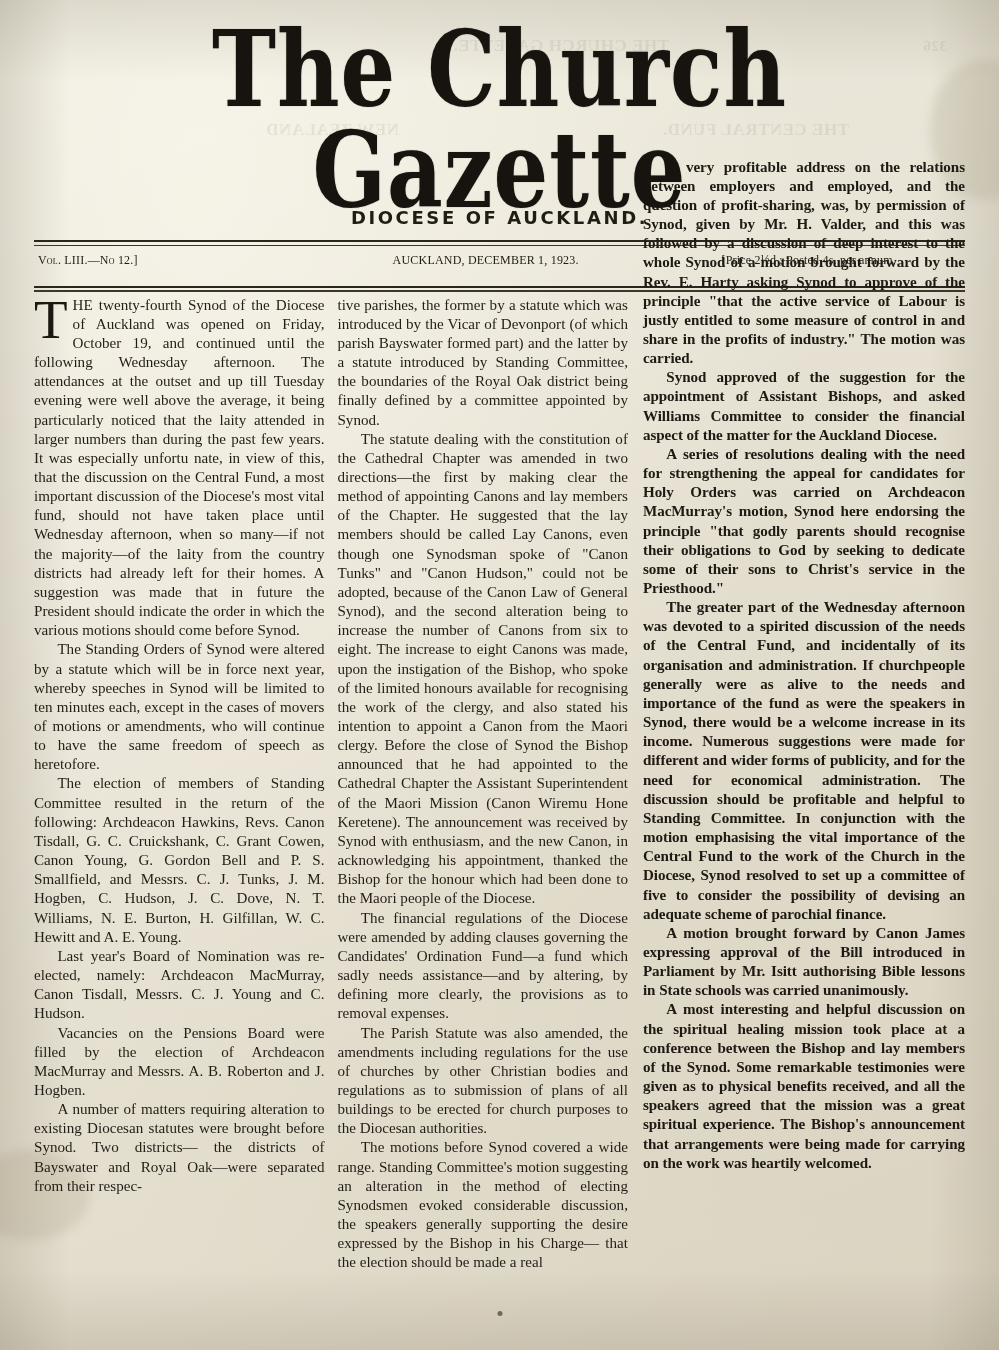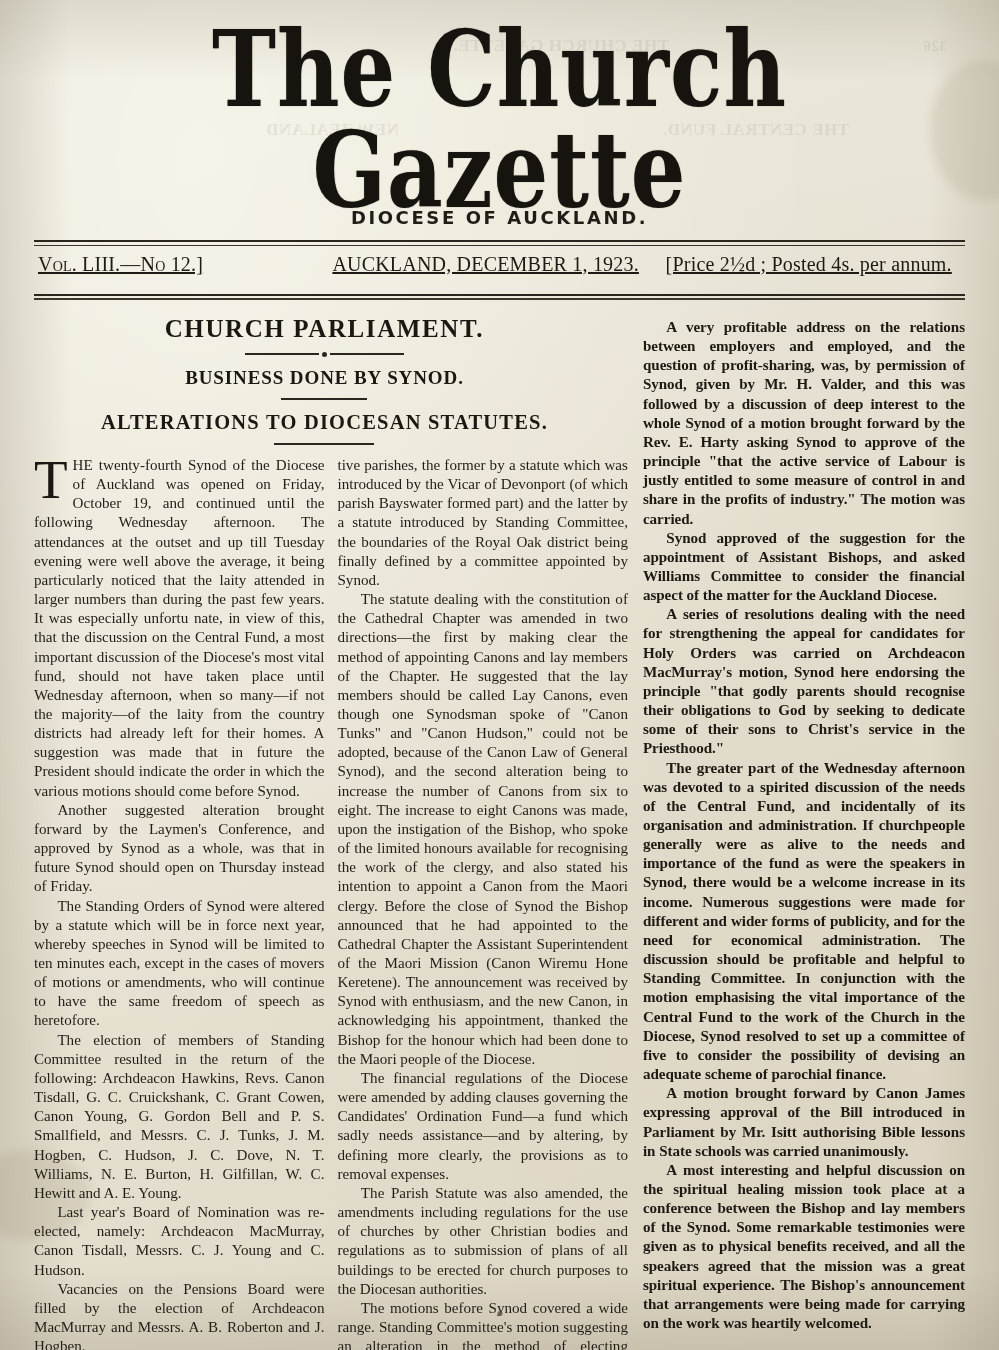--- a/index.html
+++ b/index.html
@@ -60,24 +60,23 @@
     color:#201d16;
   }
   .rule-dbl{margin-top:12px;}
   .rule-dbl .r1{height:2.4px;background:#2a261d;}
   .rule-dbl .r2{height:1.1px;background:#3b362a;margin-top:2.4px;}
 
   .imprint{
     display:flex;align-items:baseline;
     padding:7px 4px 6px 4px;
     font-family:"Liberation Serif", serif;
-    font-size:20px;
+    font-size:12px;
     color:#1e1b14;
     letter-spacing:.2px;
-    text-decoration:underline;
   }
   .imp-left{flex:0 0 30%;text-align:left;}
   .imp-mid{flex:1 1 auto;text-align:center;}
   .imp-right{flex:0 0 33%;text-align:center;}
   .sc{font-variant:small-caps;}
 
   
   .heads{width:62.4%;text-align:center;margin-top:15px;}
   .h-main{
     font-family:"Liberation Serif", serif;
@@ -172,38 +171,25 @@
     <div class="imp-left sc">Vol. LIII.—No 12.]</div>
     <div class="imp-mid">AUCKLAND, DECEMBER 1, 1923.</div>
     <div class="imp-right">[Price 2½d ; Posted 4s. per annum.</div>
   </div>
 
   <div class="rule-dbl">
     <div class="r1"></div>
       <div class="r2"></div>
   </div>
 
-  <div class="heads">
-    <div class="h-main">CHURCH  PARLIAMENT.</div>
-    <div class="orn">
-      <span class="ln"></span>
-        <span class="dot"></span>
-        <span class="ln"></span>
-    </div>
-    <div class="h-sub">BUSINESS DONE BY SYNOD.</div>
-    <div class="shortrule"></div>
-    <div class="h-third">ALTERATIONS  TO  DIOCESAN  STATUTES.</div>
-    <div class="shortrule w2"></div>
-  </div>
 
   <div class="cols">
 
     <div class="col c1">
       <p class="lead"><span class="dropcap">T</span><span>HE twenty-fourth Synod of the Diocese of Auckland was opened on Friday, October 19, and continued until the following Wednesday afternoon. The attendances at the outset and up till Tuesday evening were well above the average, it being particularly noticed that the laity attended in larger numbers than during the past few years. It was especially unfortu nate, in view of this, that the discussion on the Central Fund, a most important discussion of the Diocese's most vital fund, should not have taken place until Wednesday afternoon, when so many—if not the majority—of the laity from the country districts had already left for their homes. A suggestion was made that in future the President should indicate the order in which the various motions should come before Synod.</span></p>
-      <p>Another suggested alteration brought forward by the Laymen's Conference, and approved by Synod as a whole, was that in future Synod should open on Thursday instead of Friday.</p>
       <p>The Standing Orders of Synod were altered by a statute which will be in force next year, whereby speeches in Synod will be limited to ten minutes each, except in the cases of movers of motions or amendments, who will continue to have the same freedom of speech as heretofore.</p>
       <p>The election of members of Standing Committee resulted in the return of the following: Archdeacon Hawkins, Revs. Canon Tisdall, G. C. Cruickshank, C. Grant Cowen, Canon Young, G. Gordon Bell and P. S. Smallfield, and Messrs. C. J. Tunks, J. M. Hogben, C. Hudson, J. C. Dove, N. T. Williams, N. E. Burton, H. Gilfillan, W. C. Hewitt and A. E. Young.</p>
       <p>Last year's Board of Nomination was re-elected, namely: Archdeacon MacMurray, Canon Tisdall, Messrs. C. J. Young and C. Hudson.</p>
       <p>Vacancies on the Pensions Board were filled by the election of Archdeacon MacMurray and Messrs. A. B. Roberton and J. Hogben.</p>
       <p>A number of matters requiring alteration to existing Diocesan statutes were brought before Synod. Two districts— the districts of Bayswater and Royal Oak—were separated from their respec-</p>
     </div>
 
     <div class="col c2">
       <p class="noind">tive parishes, the former by a statute which was introduced by the Vicar of Devonport (of which parish Bayswater formed part) and the latter by a statute introduced by Standing Committee, the boundaries of the Royal Oak district being finally defined by a committee appointed by Synod.</p>
       <p>The statute dealing with the constitution of the Cathedral Chapter was amended in two directions—the first by making clear the method of appointing Canons and lay members of the Chapter. He suggested that the lay members should be called Lay Canons, even though one Synodsman spoke of "Canon Tunks" and "Canon Hudson," could not be adopted, because of the Canon Law of General Synod), and the second alteration being to increase the number of Canons from six to eight. The increase to eight Canons was made, upon the instigation of the Bishop, who spoke of the limited honours available for recognising the work of the clergy, and also stated his intention to appoint a Canon from the Maori clergy. Before the close of Synod the Bishop announced that he had appointed to the Cathedral Chapter the Assistant Superintendent of the Maori Mission (Canon Wiremu Hone Keretene). The announcement was received by Synod with enthusiasm, and the new Canon, in acknowledging his appointment, thanked the Bishop for the honour which had been done to the Maori people of the Diocese.</p>

